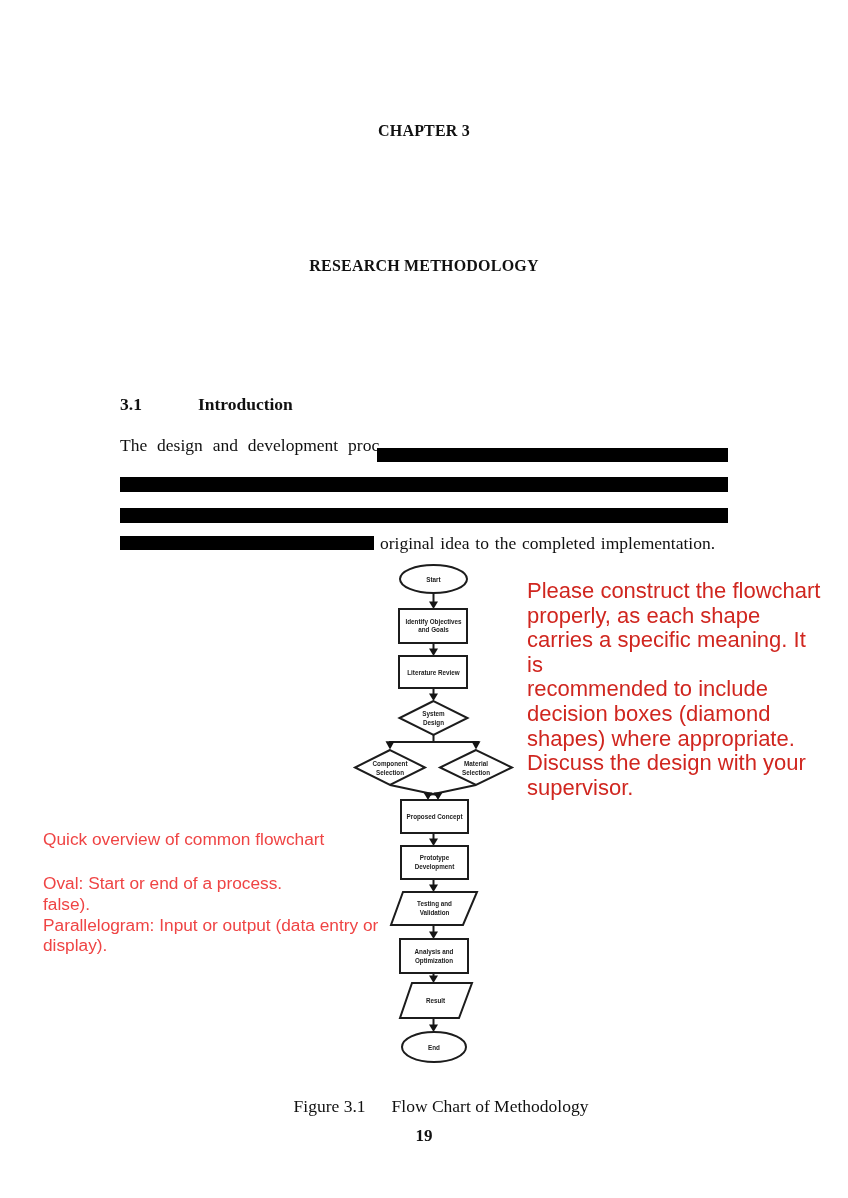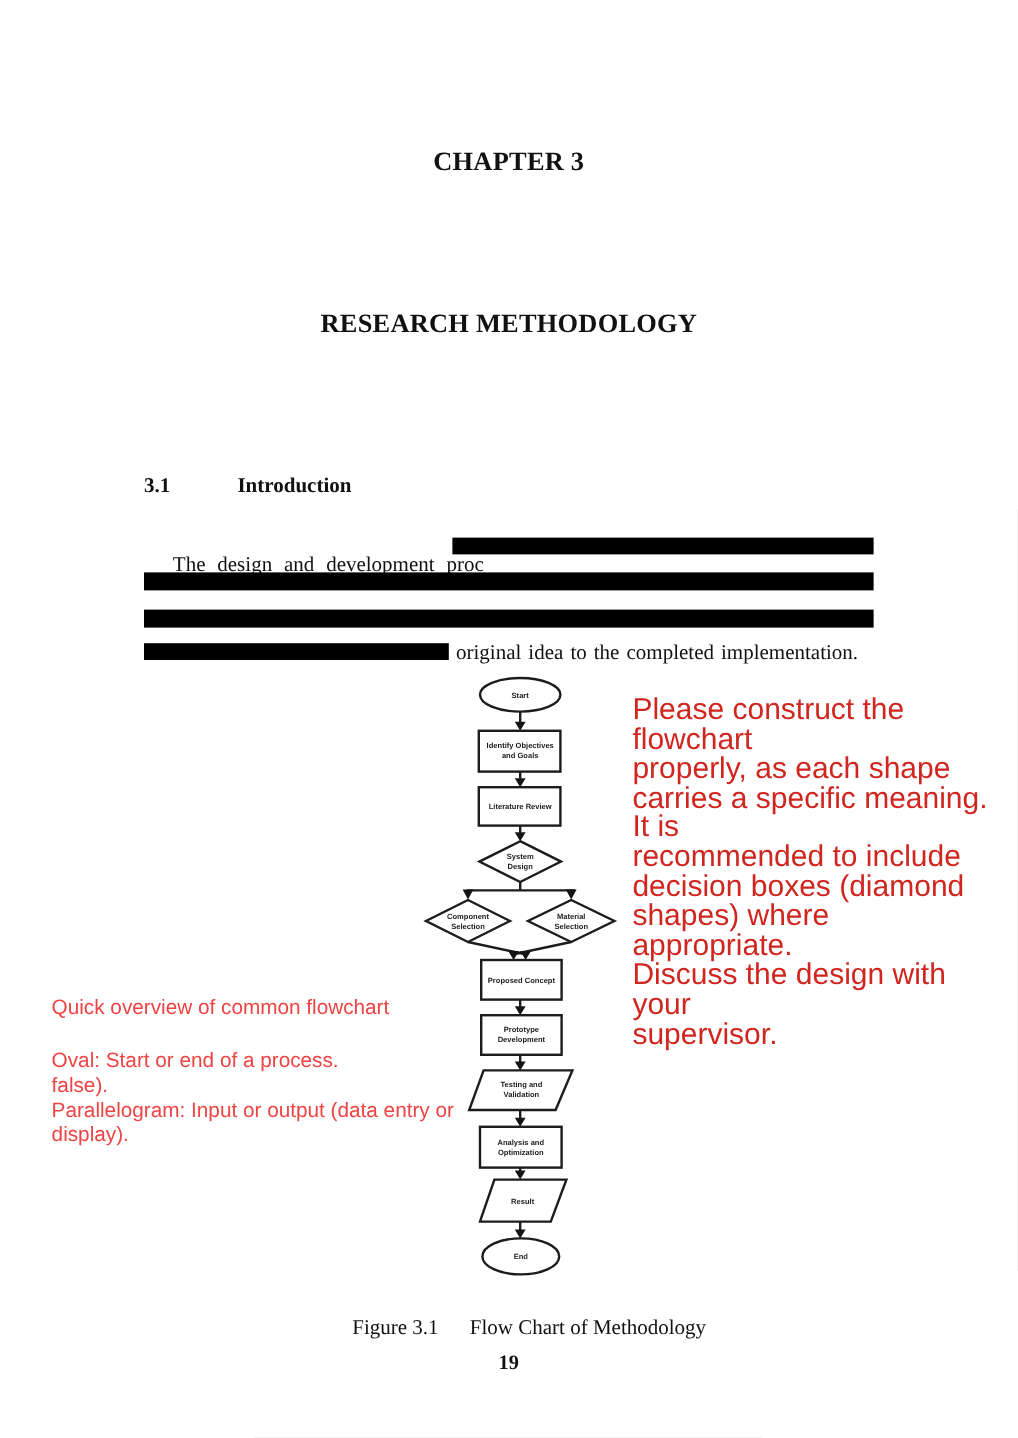--- a/index.html
+++ b/index.html
@@ -9,33 +9,33 @@
     background:#ffffff;
     font-family:"Liberation Serif", serif;
     color:#111;
     overflow:hidden;
     margin:0 auto;
   }
   .abs{position:absolute;}
   .centered{left:0;right:0;text-align:center;}
   .doc-heading{
     font-weight:bold;
-    font-size:22px;
+    font-size:16px;
     letter-spacing:0.2px;
   }
   .section-heading{
     top:394px;left:120px;
     font-weight:bold;font-size:17.5px;
   }
   .section-heading .sec-title{margin-left:56px;}
   .body-line{
     font-size:17.5px;
     white-space:nowrap;
   }
-  .line1{top:460px;left:120px;word-spacing:5.5px;margin-left:24px;}
+  .line1{top:435px;left:120px;word-spacing:5.5px;}
   .line4{top:533px;left:380px;word-spacing:1.5px;}
   .redaction{
     background:#000;
     position:absolute;
   }
   .bar1{left:377px;top:448px;width:351px;height:14px;}
   .bar2{left:120px;top:477px;width:608px;height:15px;}
   .bar3{left:120px;top:508px;width:608px;height:15px;}
   .bar4{left:120px;top:536px;width:254px;height:14px;}
   .flowchart{
@@ -51,21 +51,21 @@
     font-weight:600;
     fill:#1b1b1b;
     text-anchor:middle;
   }
   .note{
     font-family:"Liberation Sans", sans-serif;
     position:absolute;
   }
   .right-note{
     left:527px;top:579px;width:300px;
-    font-size:25px;line-height:24.6px;
+    font-size:22px;line-height:24.6px;
   }
   .right-note .note-line{min-height:24.6px;}
   .left-note{
     left:43px;top:829px;width:380px;
     font-size:17.3px;line-height:20.7px;
   }
   .left-note .note-line{min-height:20.7px;}
   .caption{
     top:1096px;
     font-size:17.5px;

